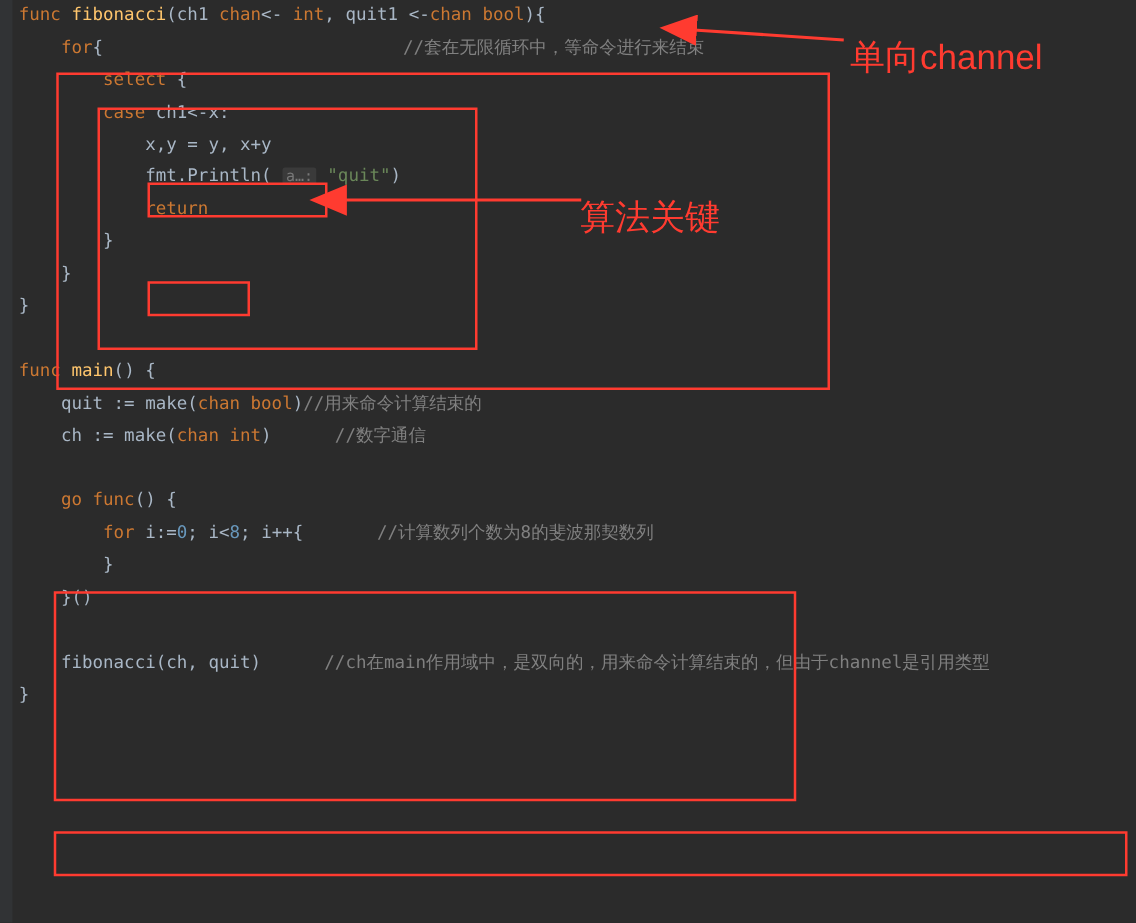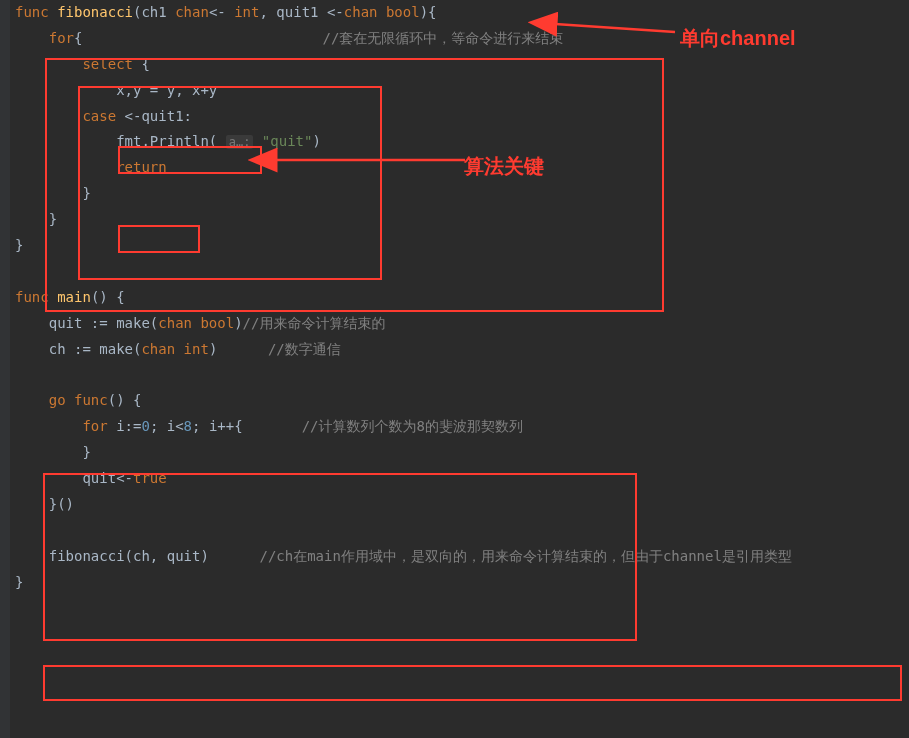--- a/index.html
+++ b/index.html
@@ -38,56 +38,55 @@
   .box {
     position:absolute;
     border:2px solid #ff3b30;
     pointer-events:none;
   }
   
   .anno {
     position:absolute;
     color:#ff3b30;
     font-family: "Microsoft YaHei", sans-serif;
-    font-size:20px;
-    font-weight:700;
+    font-size:28px;
+    font-weight:400;
     pointer-events:none;
   }
   svg.overlay {
     position:absolute;
     left:0; top:0;
     width:909px; height:738px;
     pointer-events:none;
   }
 </style>
 </head>
 <body>
 
 <div class="gutter-bg"></div>
 
 <div class="code-area">
 <div class="line"><span class="kw">func</span><span class="fn"> fibonacci</span><span>(ch1 </span><span class="kw">chan</span><span>&lt;- </span><span class="kw">int</span><span>, quit1 &lt;-</span><span class="kw">chan</span><span> </span><span class="kw">bool</span><span>){</span></div>
 <div class="line"><span class="kw">    for</span><span>{</span><span style="display:inline-block;width:240px"></span><span class="cm">//套在无限循环中，等命令进行来结束</span></div>
 <div class="line"><span class="kw">        select </span><span>{</span></div>
+<div class="line"><span class="kw">        case </span><span>ch1&lt;-x:</span></div>
 <div class="line"><span>            x,y = y, x+y</span></div>
-<div class="line"><span class="kw">        case </span><span>&lt;-quit1:</span></div>
 <div class="line"><span>            fmt.Println( </span><span class="hint">a…:</span><span> </span><span class="str">"quit"</span><span>)</span></div>
 <div class="line"><span class="kw">            return</span></div>
 <div class="line"><span>        }</span></div>
 <div class="line"><span>    }</span></div>
 <div class="line"><span>}</span></div>
 <div class="line">&nbsp;</div>
 <div class="line"><span class="kw">func</span><span class="fn"> main</span><span>() {</span></div>
 <div class="line"><span>    quit := make(</span><span class="kw">chan bool</span><span>)</span><span class="cm">//用来命令计算结束的</span></div>
 <div class="line"><span>    ch := make(</span><span class="kw">chan int</span><span>)</span><span class="cm">      //数字通信</span></div>
 <div class="line">&nbsp;</div>
 <div class="line"><span class="kw">    go func</span><span>() {</span></div>
 <div class="line"><span class="kw">        for </span><span>i:=</span><span class="num">0</span><span>; i&lt;</span><span class="num">8</span><span>; i++{</span><span class="cm">       //计算数列个数为8的斐波那契数列</span></div>
 <div class="line"><span>        }</span></div>
-<div class="line"><span>        quit&lt;-</span><span class="kw">true</span></div>
 <div class="line"><span>    }()</span></div>
 <div class="line">&nbsp;</div>
 <div class="line"><span>    fibonacci(ch, quit)</span><span class="cm">      //ch在main作用域中，是双向的，用来命令计算结束的，但由于channel是引用类型</span></div>
 <div class="line"><span>}</span></div>
 </div>
 
 <div class="box" style="left:45px; top:58px; width:615px; height:250px;"></div>
 <div class="box" style="left:78px; top:86px; width:300px; height:190px;"></div>
 <div class="box" style="left:118px; top:146px; width:140px; height:24px;"></div>
 <div class="box" style="left:118px; top:225px; width:78px; height:24px;"></div>

